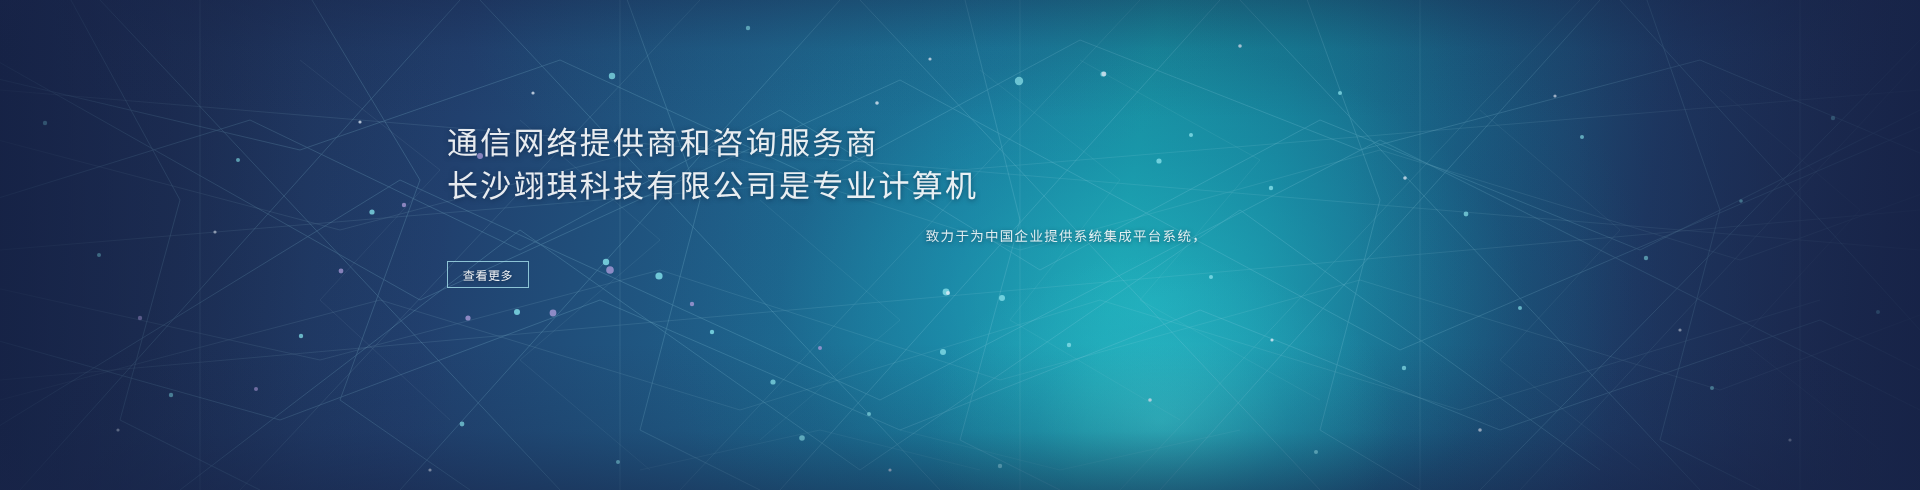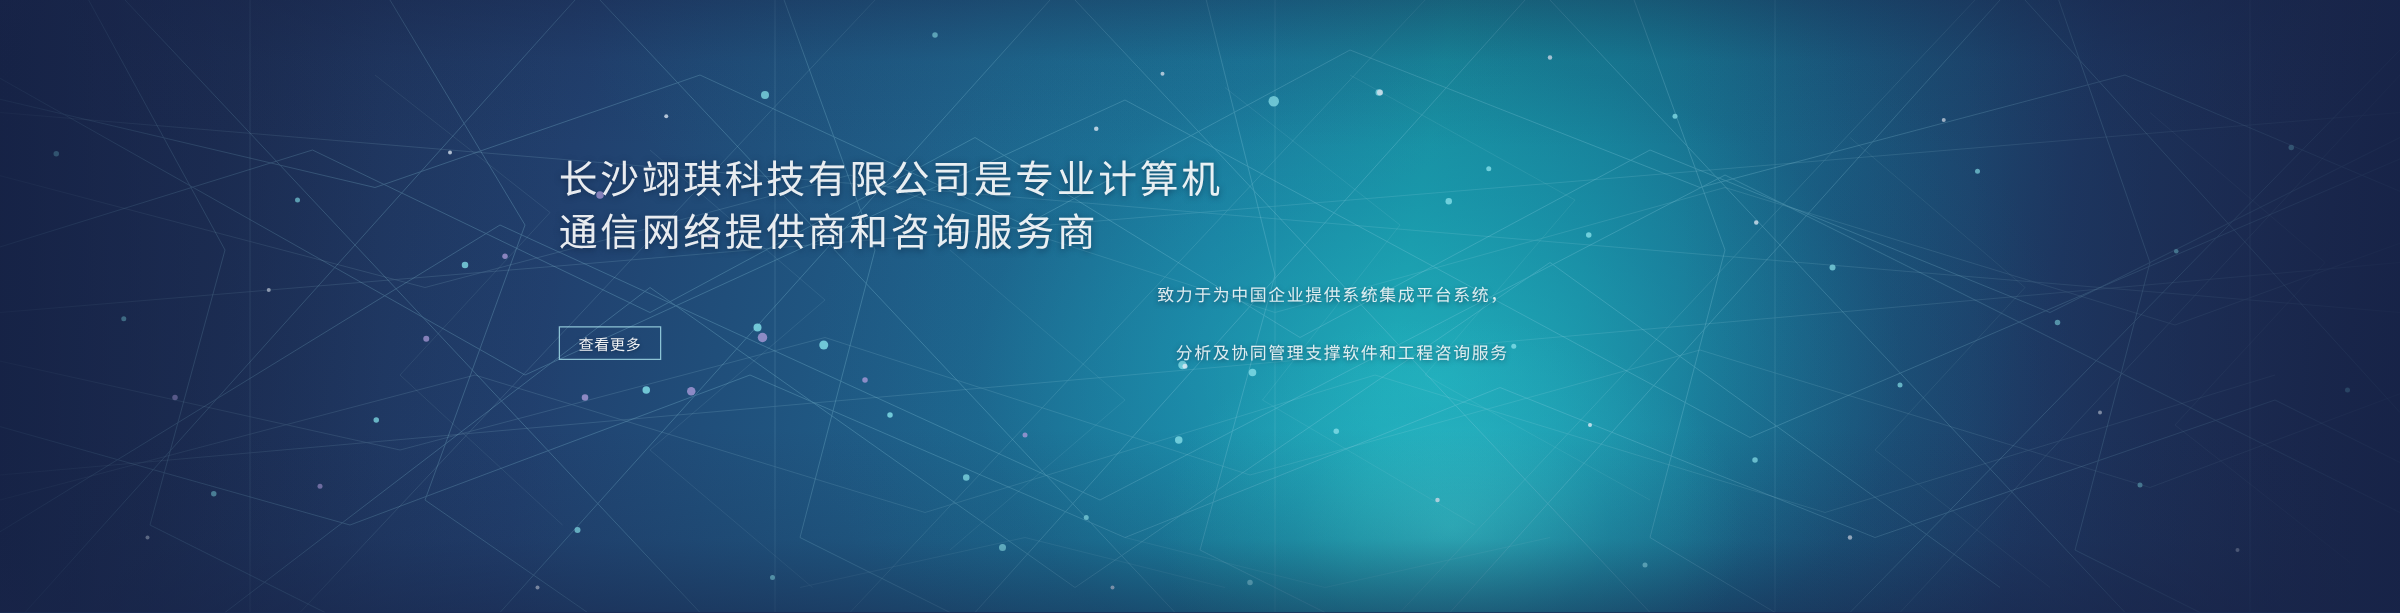--- a/index.html
+++ b/index.html
@@ -282,21 +282,20 @@
       <circle cx="430" cy="470" r="1.6"></circle>
     </g>
   </svg>
 
   <div class="bg-vig-left"></div>
   <div class="bg-vig-right"></div>
   <div class="bg-vig-bottom"></div>
   <div class="bg-vig-topdark"></div>
 
   <div class="content">
+    <div class="headline">通信网络提供商和咨询服务商</div>
     <div class="headline">长沙翊琪科技有限公司是专业计算机</div>
-    <div class="headline">通信网络提供商和咨询服务商</div>
     <div class="subtitle sub-1">致力于为中国企业提供系统集成平台系统，</div>
-    <div class="subtitle sub-2">分析及协同管理支撑软件和工程咨询服务</div>
   </div>
 
   <div class="more-button">查看更多</div>
 
 </div>
 
 </body></html>

